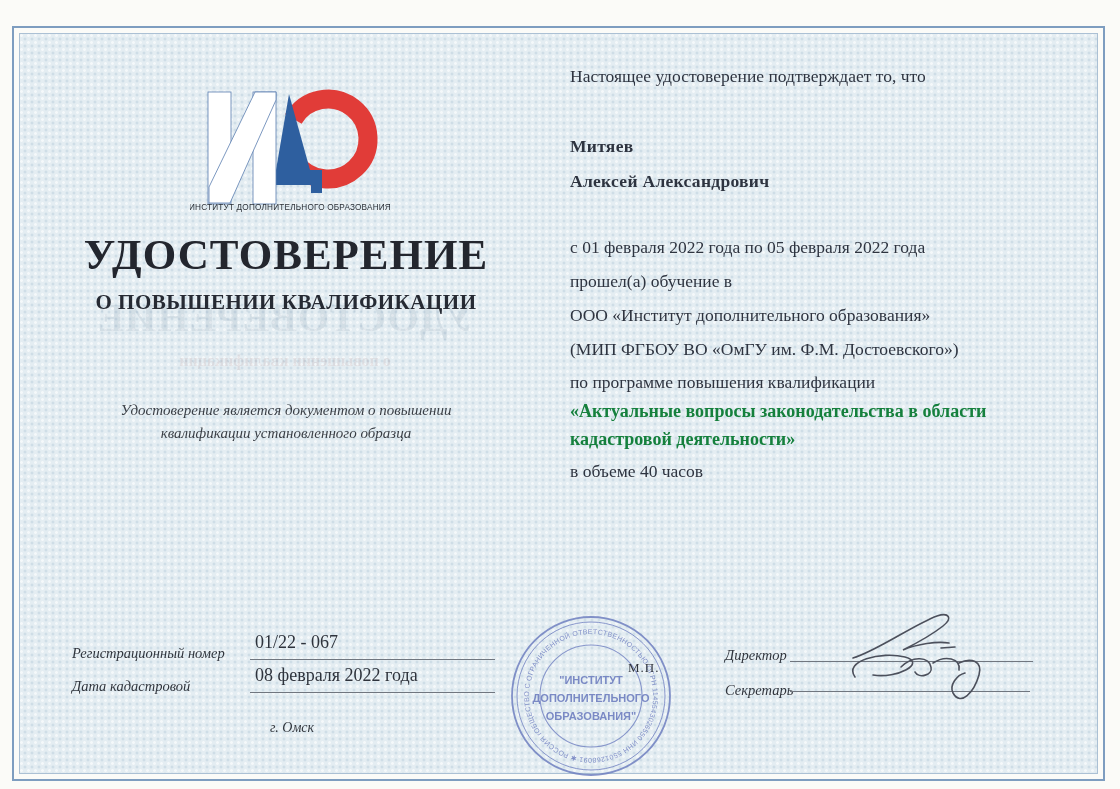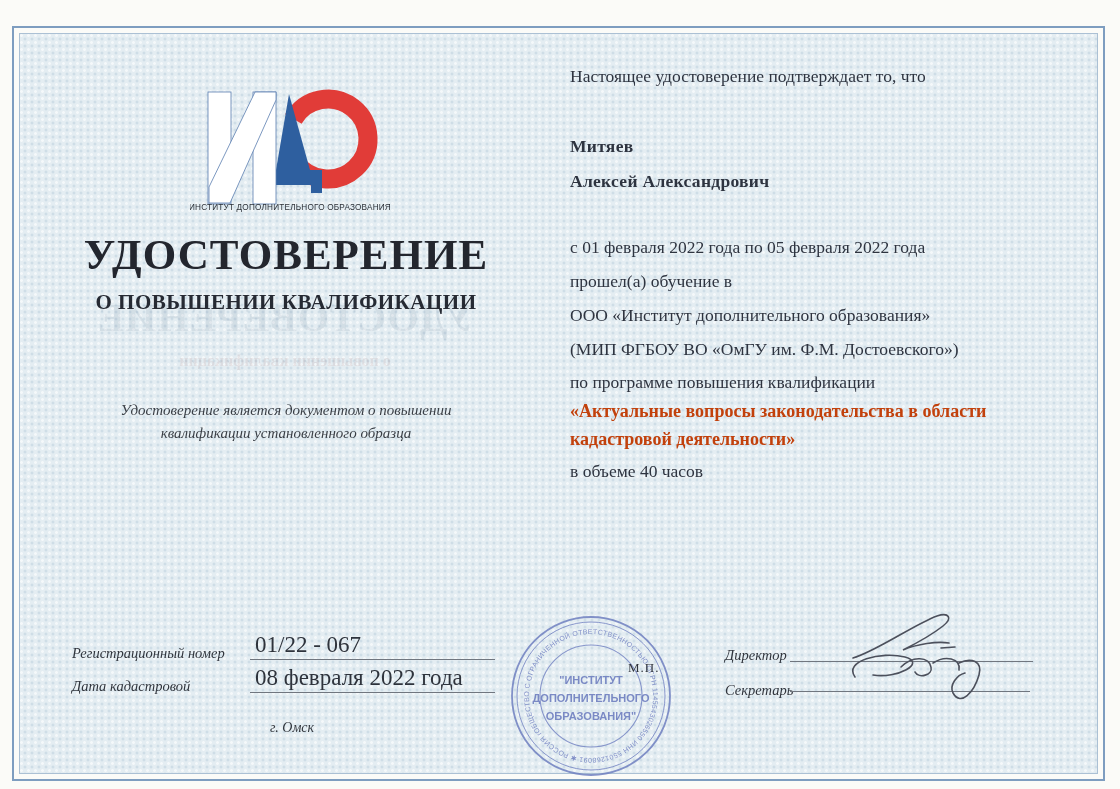--- a/index.html
+++ b/index.html
@@ -25,24 +25,24 @@
         font-size:17px;font-weight:bold;letter-spacing:.6px;color:#b0342f;white-space:pre;}
   .cert-note{left:76px;top:399px;width:420px;text-align:center;
         font-style:italic;font-size:15px;line-height:23px;color:#3a3f46;}
   .ghost1{left:75px;top:294px;width:420px;text-align:center;transform:scaleX(-1);
         font-size:40px;font-weight:bold;letter-spacing:1px;color:#41607f;opacity:.10;}
   .ghost2{left:95px;top:352px;width:380px;text-align:center;transform:scaleX(-1);
         font-size:16px;font-weight:bold;color:#8a4a49;opacity:.10;}
   
   .rline{left:570px;width:520px;text-align:left;font-size:17.5px;color:#2e3440;}
   .rbold{font-weight:bold;letter-spacing:.3px;}
-  .rprog{font-size:18px;font-weight:bold;color:#c2410c;}
+  .rprog{font-size:18px;font-weight:bold;color:#15803d;}
   
   .flabel{font-style:italic;font-size:14.5px;color:#30353d;}
-  .fvalue{font-size:23px;color:#2e333c;}
+  .fvalue{font-size:18px;color:#2e333c;}
   .fline{height:0;border-top:1px solid #70767f;}
   .city{font-style:italic;font-size:14px;color:#33383f;margin-left:12px;}
   .mp{font-size:13px;color:#2f333c;letter-spacing:1px;}
   .sig-label{font-style:italic;font-size:14.5px;color:#30353d;}
 </style>
 </head>
 <body>
 
 <div class="page">
   <div class="frame-outer abs"></div>

